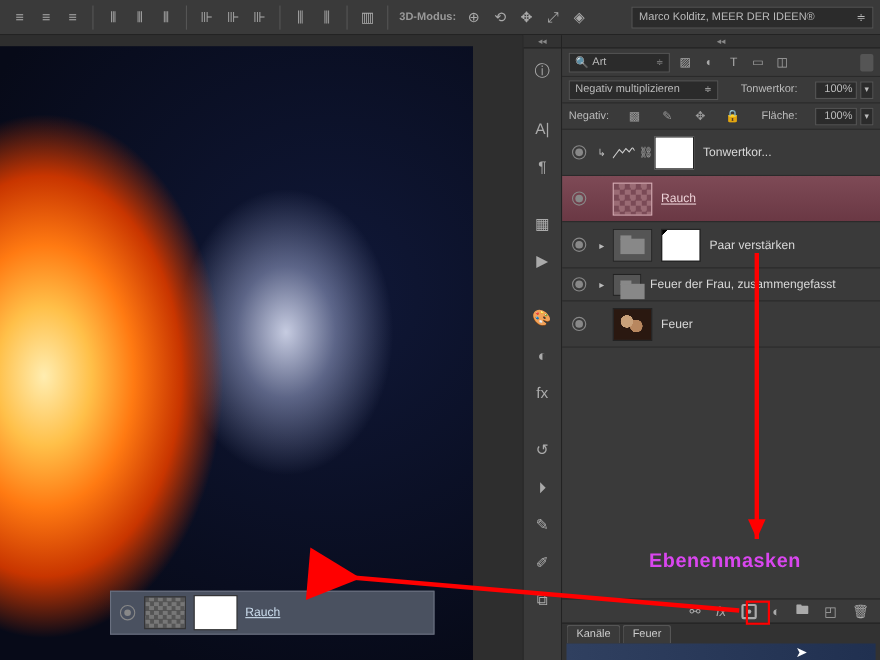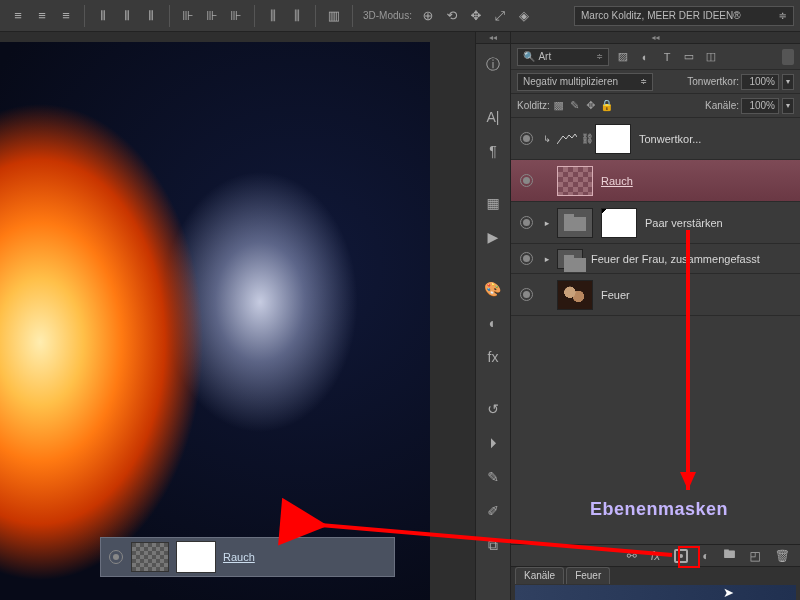--- a/index.html
+++ b/index.html
@@ -19,21 +19,21 @@
     border-bottom:1px solid #222;
     display:flex; align-items:center;
     padding:0 6px;
   }
   .optbar .ico {
     width:20px; height:20px; margin:0 2px;
     display:flex; align-items:center; justify-content:center;
     color:#aaa; font-size:13px;
   }
   .optbar .sep { width:1px; height:22px; background:#555; margin:0 6px;}
-  .optbar .lbl { color:#999; font-size:10px; margin:0 4px;}
+  .optbar .lbl { color:#999; font-size:10px; margin:0 4px;font-weight:bold;}
   .workspace-dd {
     margin-left:auto;
     background:#2b2b2b; border:1px solid #555;
     height:20px; width:220px;
     display:flex; align-items:center; justify-content:space-between;
     padding:0 6px; font-size:10px; color:#bbb;
   }
   
   .canvas-wrap {
     position:absolute; left:0; top:32px; width:475px; bottom:0;
@@ -91,21 +91,21 @@
   .panel-menu{margin-left:auto;margin-right:6px;color:#999;font-size:11px}
   .search-row{height:26px;display:flex;align-items:center;padding:0 6px;gap:6px;
     border-bottom:1px solid #2a2a2a}
   .search-dd{flex:0 0 92px;height:18px;background:#2b2b2b;border:1px solid #555;
     display:flex;align-items:center;padding:0 5px;font-size:10px;color:#bbb;position:relative}
   .search-dd .mag{font-size:10px;margin-right:3px}
   .search-dd .caret{margin-left:auto;font-size:8px;color:#888}
   .filter-ico{width:16px;height:16px;display:flex;align-items:center;justify-content:center;
     color:#aaa;font-size:11px}
   .filter-sw{margin-left:auto;width:12px;height:16px;background:#555;border-radius:2px}
-  .blend-row,.lock-row{height:24px;display:flex;align-items:center;padding:0 6px;gap:2px;
+  .blend-row,.lock-row{height:24px;display:flex;align-items:center;padding:0 6px;gap:16px;
     border-bottom:1px solid #2a2a2a;color:#bbb;font-size:10px}
   .blend-dd{width:136px;height:18px;background:#2b2b2b;border:1px solid #555;
     display:flex;align-items:center;justify-content:space-between;padding:0 5px}
   .pct{display:flex;align-items:center;gap:3px}
   .pct .box{width:38px;height:16px;background:#2b2b2b;border:1px solid #555;
     text-align:right;padding:0 3px;line-height:14px}
   .pct .slide{width:12px;height:16px;background:#2b2b2b;border:1px solid #555;
     display:flex;align-items:center;justify-content:center;font-size:8px}
   .lock-row .licon{width:14px;height:14px;display:flex;align-items:center;justify-content:center;
     color:#999;font-size:11px}
@@ -146,29 +146,29 @@
     display:flex;align-items:center;justify-content:flex-end;gap:14px;padding:0 10px;
     color:#aaa;font-size:12px;
   }
   .lay-bottom .sq{width:14px;height:14px;border:2px solid #aaa;border-radius:2px;position:relative}
   .lay-bottom .sq::after{content:"";position:absolute;inset:3px;border-radius:50%;background:#aaa}
   .mask-hi{position:absolute;border:2px solid #ff0000;width:22px;height:22px;
     left:678px;bottom:32px;z-index:20}
   
   .chn{position:absolute;left:511px;right:0;bottom:0;height:34px;background:#323232;
     border-top:1px solid #222}
-  .chn .tabs{height:18px;display:flex;align-items:flex-start;padding-left:4px;gap:2px}
+  .chn .tabs{height:18px;display:flex;align-items:center;padding-left:4px;gap:2px}
   .chn .t{padding:2px 8px 3px;font-size:10px;color:#ccc;background:#3a3a3a;
     border:1px solid #555;border-bottom:none;border-radius:3px 3px 0 0}
   .chn .strip{height:16px;background:linear-gradient(90deg,#304060,#203050);
     margin:0 4px;position:relative}
   .chn .cursor{position:absolute;right:62px;top:0;color:#fff;font-size:13px}
   
   .anno-label{position:absolute;left:590px;top:500px;
-    font:700 18px/1 Arial;color:#c4b5fd;letter-spacing:.5px;z-index:30}
+    font:700 18px/1 Arial;color:#d946ef;letter-spacing:.5px;z-index:30}
   svg.anno{position:absolute;left:0;top:0;width:800px;height:600px;z-index:25;pointer-events:none}
 </style>
 </head>
 <body>
 
 <div class="optbar">
   <span class="ico">≡</span>
   <span class="ico">≡</span>
   <span class="ico">≡</span>
   <span class="sep"></span>
@@ -247,26 +247,26 @@
       <span style="font-size:8px">≑</span>
     </div>
     <span style="margin-left:auto">Tonwertkor:</span>
     <div class="pct">
       <div class="box">100%</div>
       <div class="slide">▾</div>
     </div>
   </div>
 
   <div class="lock-row">
-    <span>Kolditz:</span>
+    <span>Negativ:</span>
     <span class="licon">▩</span>
     <span class="licon">✎</span>
     <span class="licon">✥</span>
     <span class="licon">🔒</span>
-    <span style="margin-left:auto">Kanäle:</span>
+    <span style="margin-left:auto">Fläche:</span>
     <div class="pct">
       <div class="box">100%</div>
       <div class="slide">▾</div>
     </div>
   </div>
 
   <div class="layer-list">
 
     <div class="layer">
       <div class="vis">

